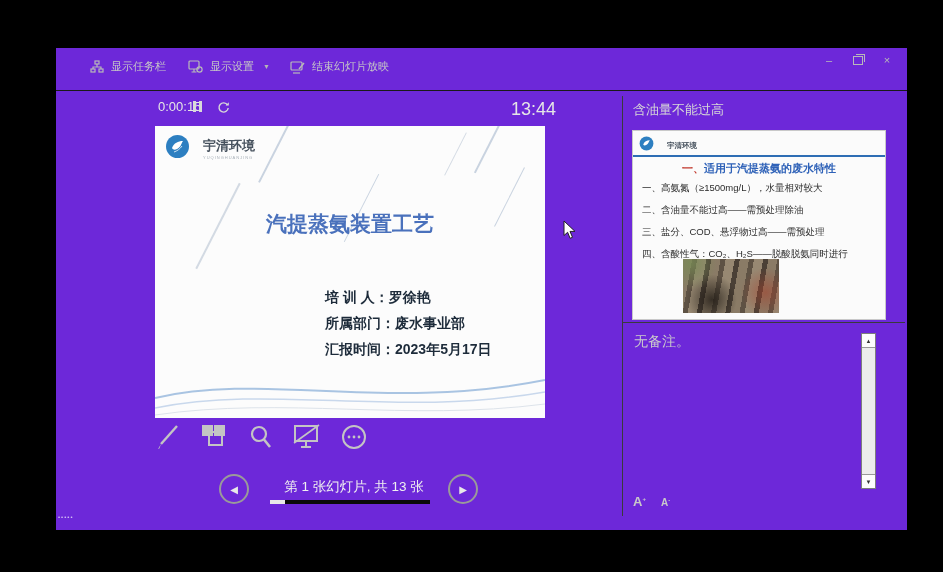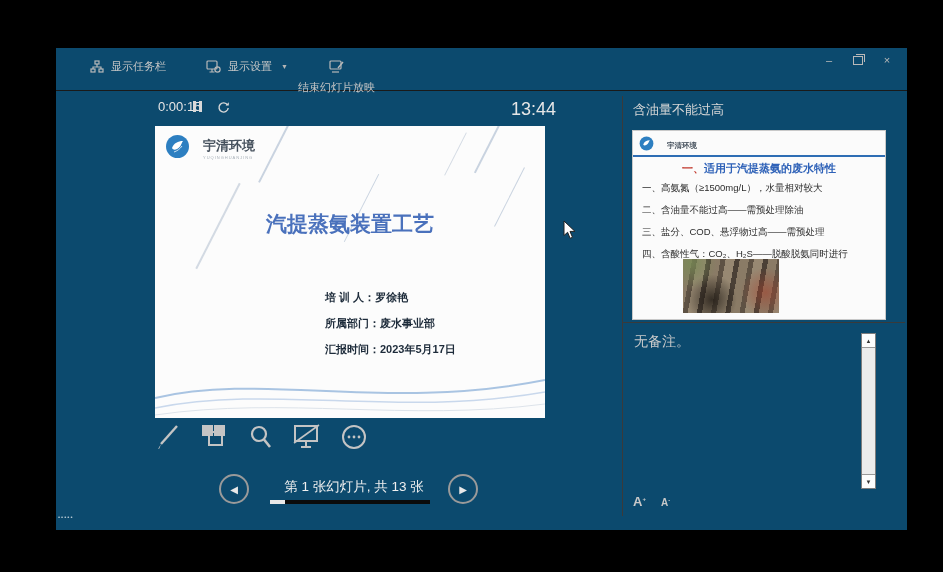--- a/index.html
+++ b/index.html
@@ -1,20 +1,20 @@
 <!DOCTYPE html>
 <html><head>
 <meta charset="utf-8">
 <style>
   html,body{margin:0;padding:0;background:#000;}
   .stage{position:relative;width:943px;height:572px;background:#000;overflow:hidden;
          font-family:"Liberation Sans","DejaVu Sans",sans-serif;}
 
   
-  .app-window{position:absolute;left:56px;top:48px;width:851px;height:482px;background:#0c4a6e;}
+  .app-window{position:absolute;left:56px;top:48px;width:851px;height:482px;background:#6d28d9;}
 
   
   .toolbar{position:absolute;left:0;top:0;width:100%;height:42px;border-bottom:1px solid #1a1a1a;}
   .tb-item{position:absolute;top:11px;display:flex;align-items:center;gap:7px;color:#c6c6c6;
            font-size:11px;cursor:default;white-space:nowrap;}
   .tb-item svg{display:block;}
   .dd-arrow{font-size:7px;color:#b5b5b5;margin-left:2px;}
   .win-controls{position:absolute;right:12px;top:4px;display:flex;gap:13px;color:#b9b9b9;}
   .win-btn{width:16px;height:16px;display:flex;align-items:center;justify-content:center;font-size:11px;}
   .restore-shape{width:8px;height:7px;border:1px solid #b9b9b9;position:relative;}
@@ -28,21 +28,21 @@
   .replay-btn{position:absolute;left:161px;top:52px;}
   .clock-text{position:absolute;left:455px;top:51px;color:#e6e6e6;font-size:18px;}
 
   
   .main-slide{position:absolute;left:99px;top:78px;width:390px;height:292px;background:#fcfcfc;overflow:hidden;}
   .logo{position:absolute;display:flex;align-items:center;gap:13px;}
   .logo .txt .nm{font-weight:bold;color:#47525e;}
   .logo .txt .sub{color:#a8b0b8;letter-spacing:1px;}
   .diag{position:absolute;background:#c9d3e0;transform:rotate(27deg);transform-origin:center;}
   .slide-title{position:absolute;width:100%;text-align:center;font-weight:bold;color:#4a71bc;font-size:21px;}
-  .info-block{position:absolute;left:170px;top:158px;font-size:11px;font-weight:bold;color:#1d2b3a;line-height:26px;white-space:nowrap;}
+  .info-block{position:absolute;left:170px;top:158px;font-size:14px;font-weight:bold;color:#1d2b3a;line-height:26px;white-space:nowrap;}
   .waves{position:absolute;left:0;bottom:0;}
 
   
   .tool-btn{position:absolute;top:376px;width:30px;height:30px;display:flex;align-items:center;justify-content:center;}
 
   
   .nav-circle{position:absolute;top:426px;width:26px;height:26px;border:2px solid #9a9a9a;border-radius:50%;
               display:flex;align-items:center;justify-content:center;color:#e8e8e8;font-size:10px;}
   .nav-text{position:absolute;left:208px;top:430px;width:180px;text-align:center;color:#f0f0f0;font-size:13.5px;white-space:nowrap;}
   .progress{position:absolute;left:214px;top:452px;width:160px;height:4px;background:#0b0b0b;}
@@ -92,34 +92,34 @@
               <g fill="none" stroke="#b9b9b9" stroke-width="1.2">
             <rect x="5" y="1" width="4" height="3"></rect>
                 <rect x="1" y="9" width="4" height="3"></rect>
                 <rect x="9" y="9" width="4" height="3"></rect>
             <path d="M7 4v3M3 9V7h8v2"></path>
               </g>
             </svg>
         </span>
         <span>显示任务栏</span>
       </div>
-      <div class="tb-item" style="left:150px;text-align:right;">
+      <div class="tb-item" style="left:132px;text-align:right;">
         <span>
           <svg width="15" height="14" viewBox="0 0 15 14">
               <g fill="none" stroke="#b9b9b9" stroke-width="1.2">
             <rect x="1" y="1" width="10" height="8" rx="1"></rect>
                 <path d="M6 9v3M3.5 12h5"></path>
                 <circle cx="11.5" cy="9.5" r="2.6"></circle>
               </g>
             </svg>
         </span>
         <span>显示设置</span>
         <span class="dd-arrow">▼</span>
       </div>
-      <div class="tb-item" style="left:242px;flex-direction:column;">
+      <div class="tb-item" style="left:234px;">
         <span>
           <svg width="15" height="14" viewBox="0 0 15 14">
               <g fill="none" stroke="#b9b9b9" stroke-width="1.2">
             <rect x="1" y="2" width="11" height="8" rx="1"></rect>
                 <path d="M3 13h7"></path>
                 <path d="M9 9l5-6" stroke-width="1.4"></path>
               </g>
             </svg>
         </span>
         <span>结束幻灯片放映</span>

